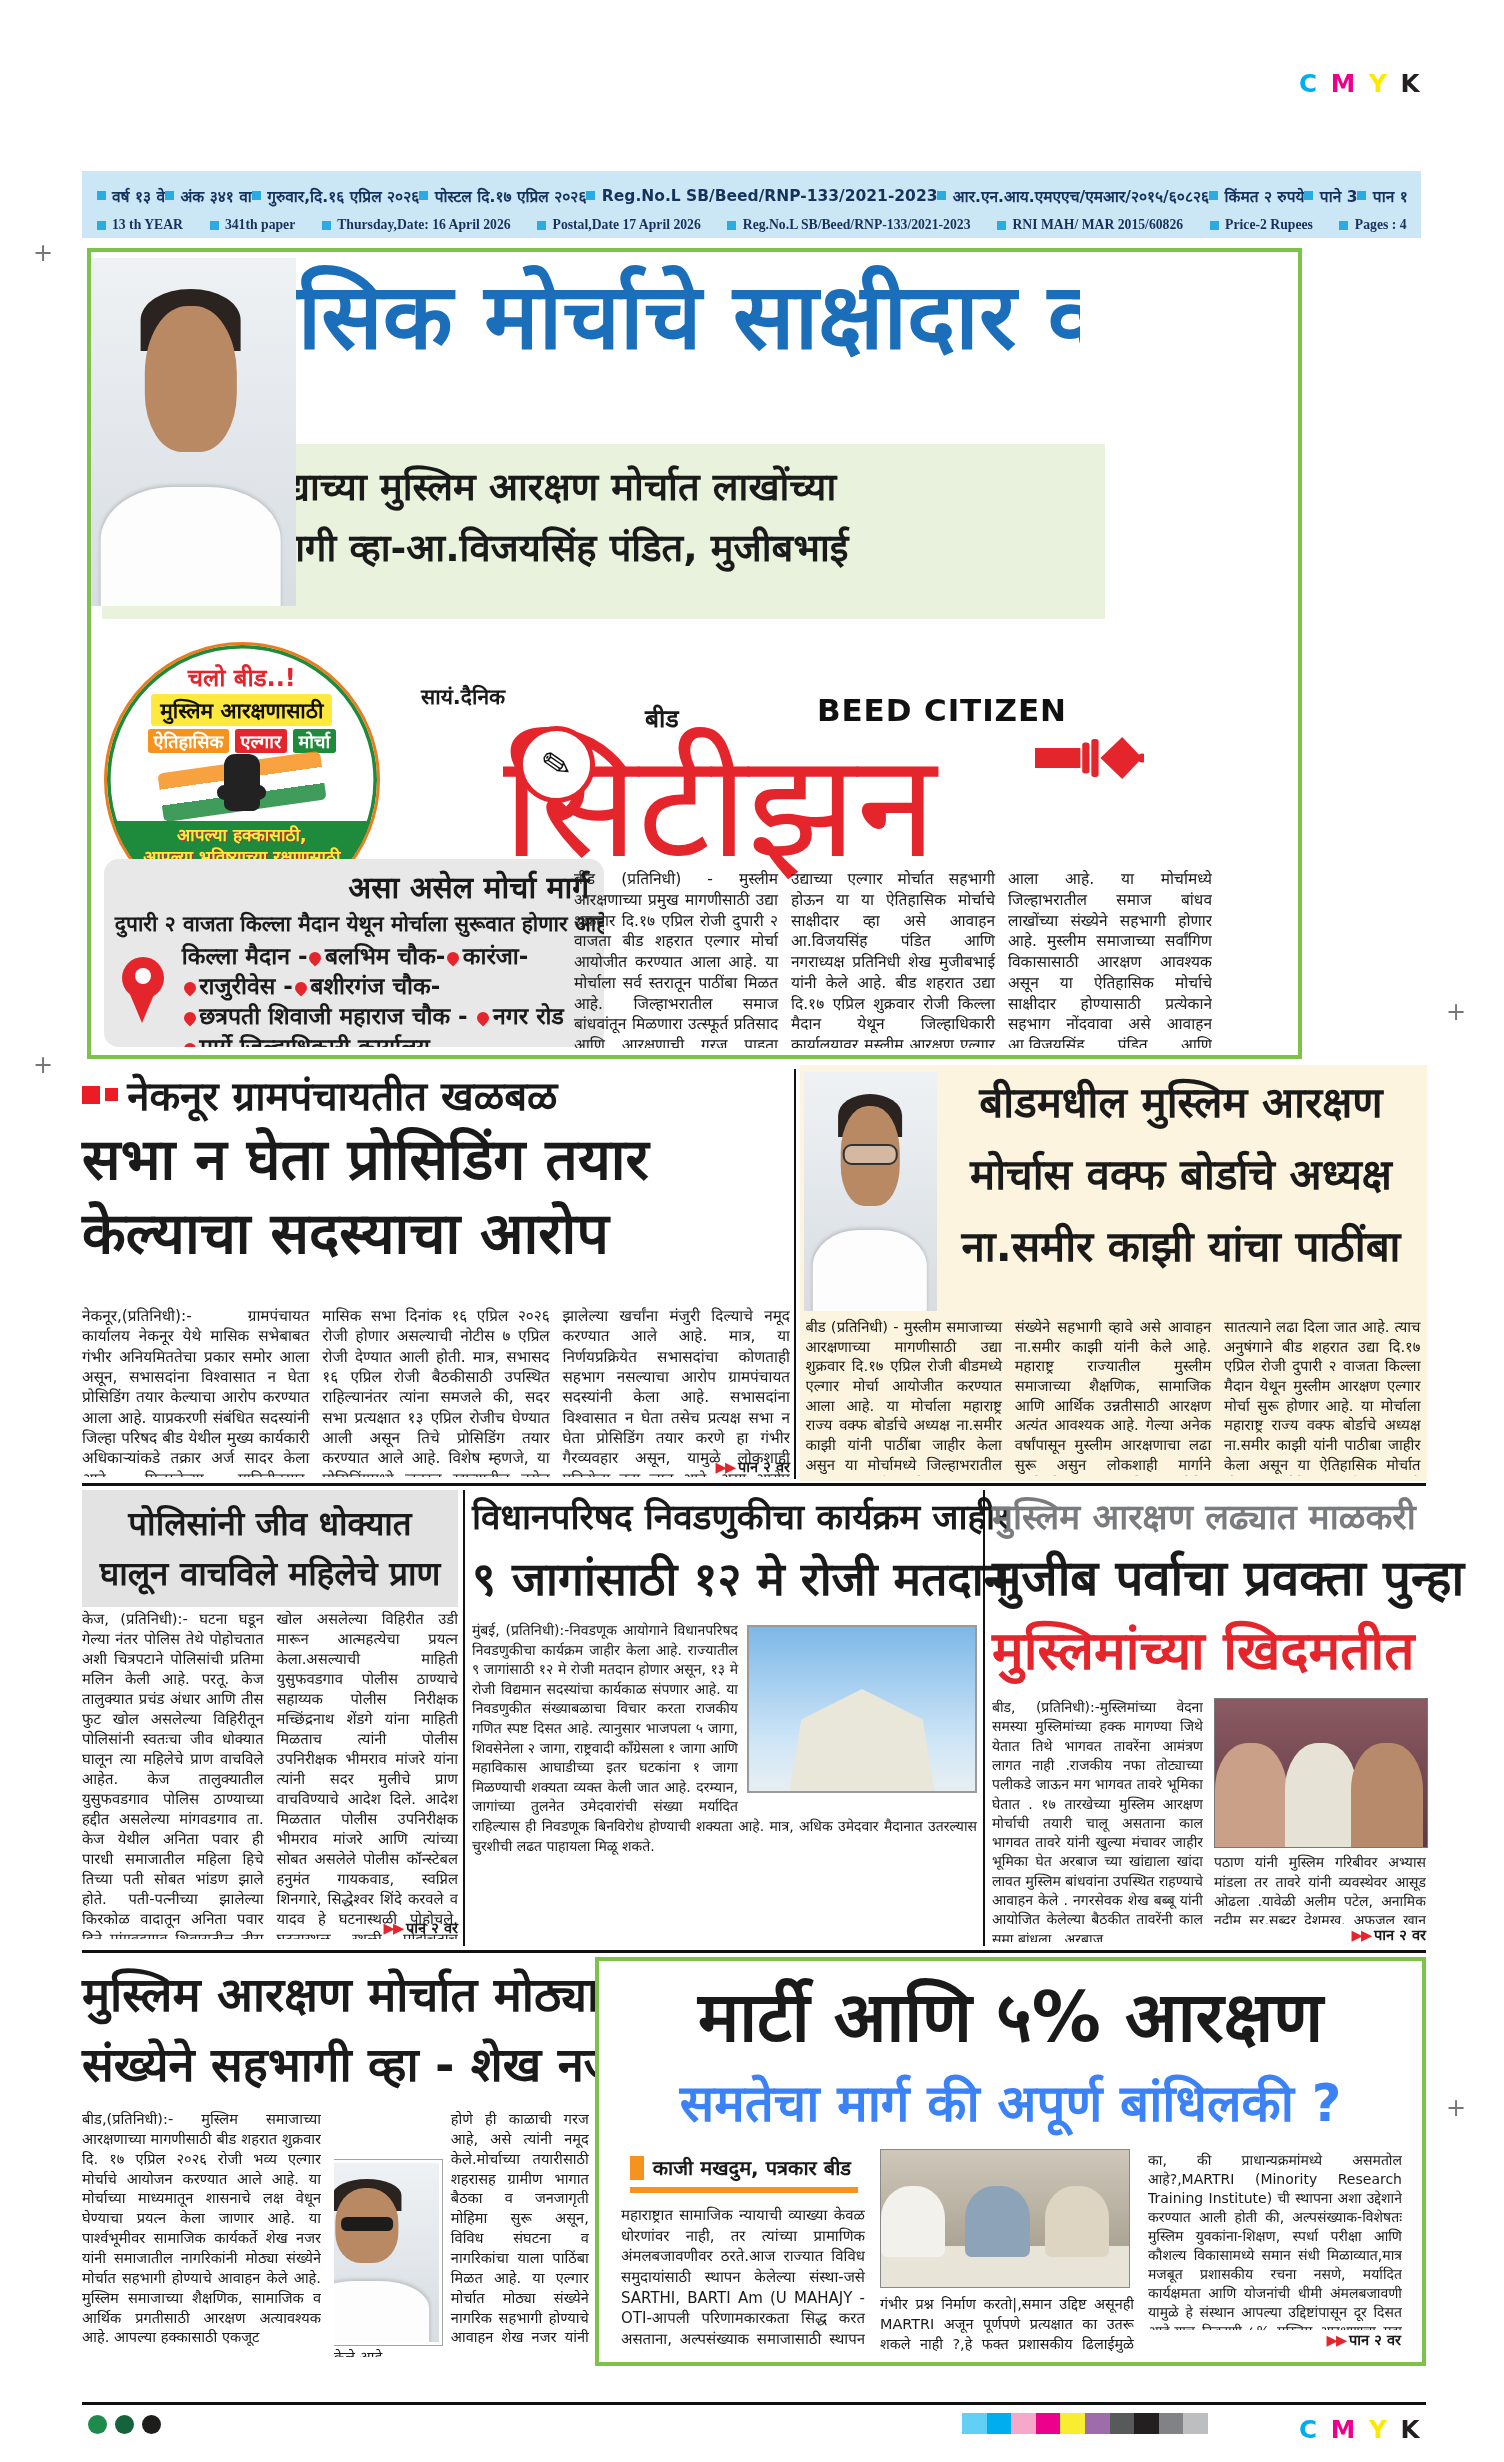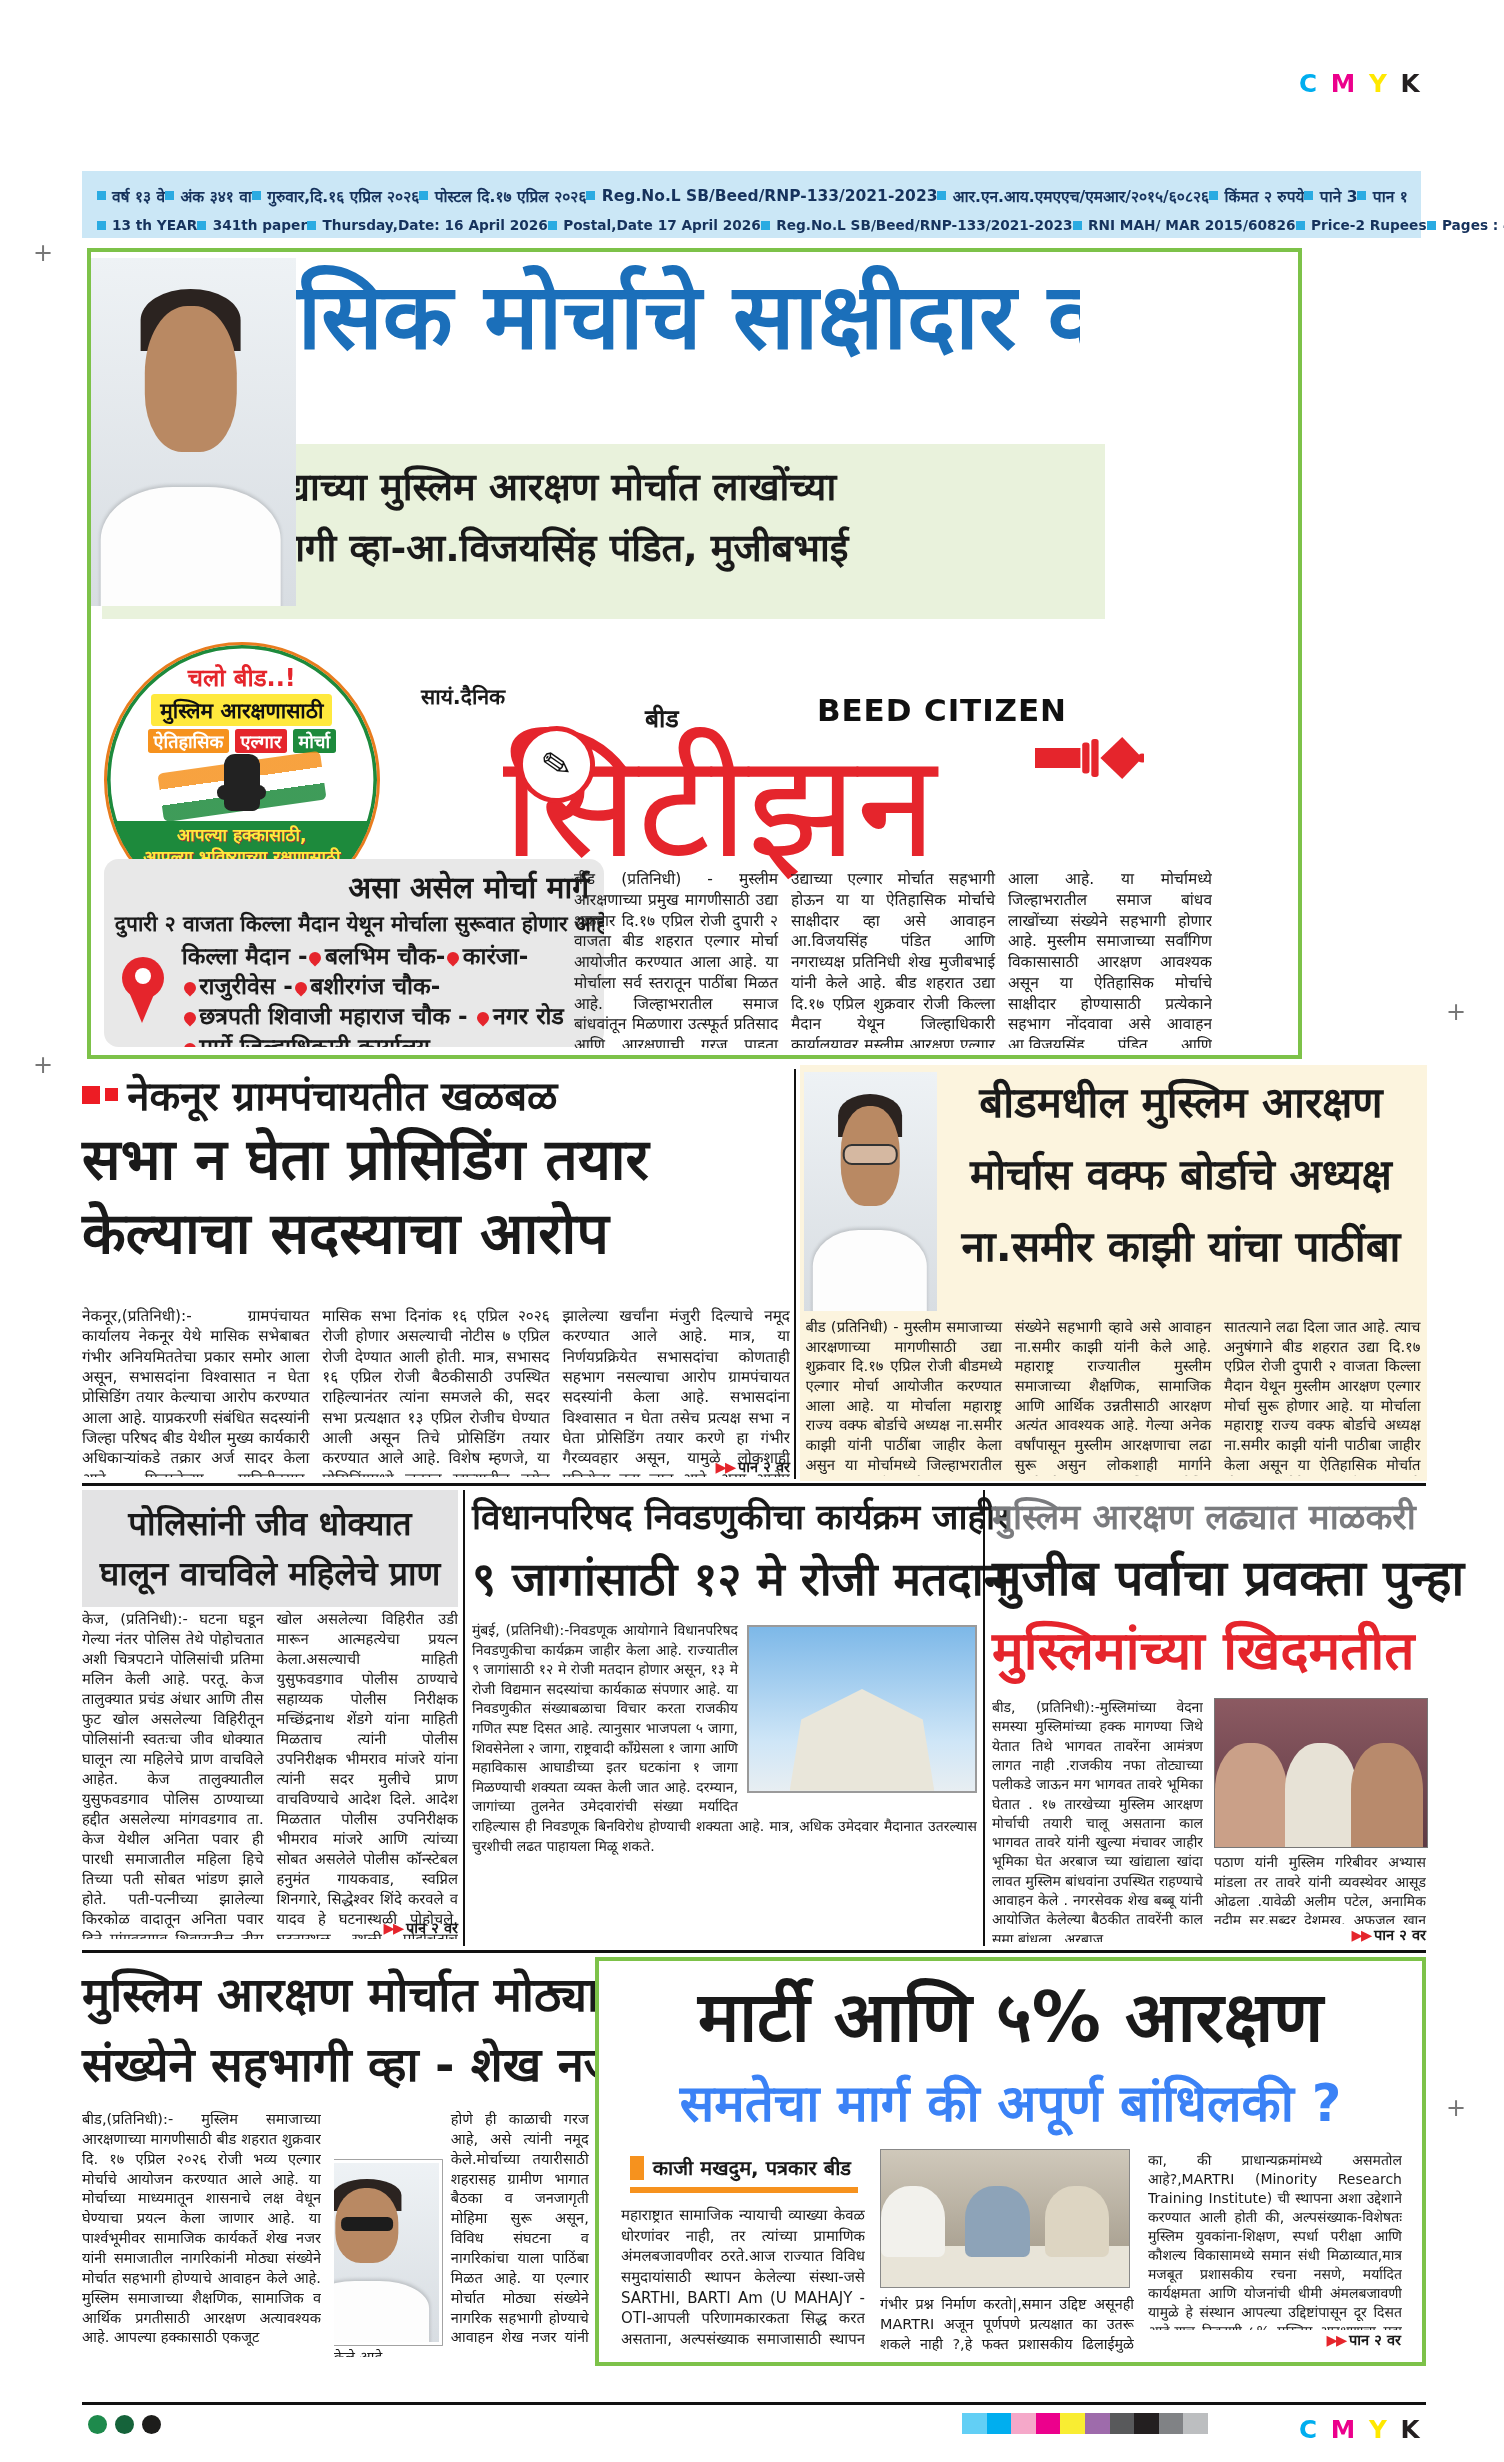--- a/index.html
+++ b/index.html
@@ -176,21 +176,21 @@
       </span>
       <span class="ib-item">
         <span class="sq"></span>
         <span>पाने 3</span>
       </span>
       <span class="ib-item">
         <span class="sq"></span>
         <span>पान १</span>
       </span>
     </div>
-  <div class="abs ibar ibar2" style="left:82px;top:213px;width:1310px;height:24.6px;">
+  <div class="abs ibar ibar2" style="left:82px;top:213px;width:1310px;height:24.6px;font-family:Liberation Serif, serif;">
       <span class="ib-item">
         <span class="sq"></span>
         <span>13 th YEAR</span>
       </span>
       <span class="ib-item">
         <span class="sq"></span>
         <span>341th paper</span>
       </span>
       <span class="ib-item">
         <span class="sq"></span>

